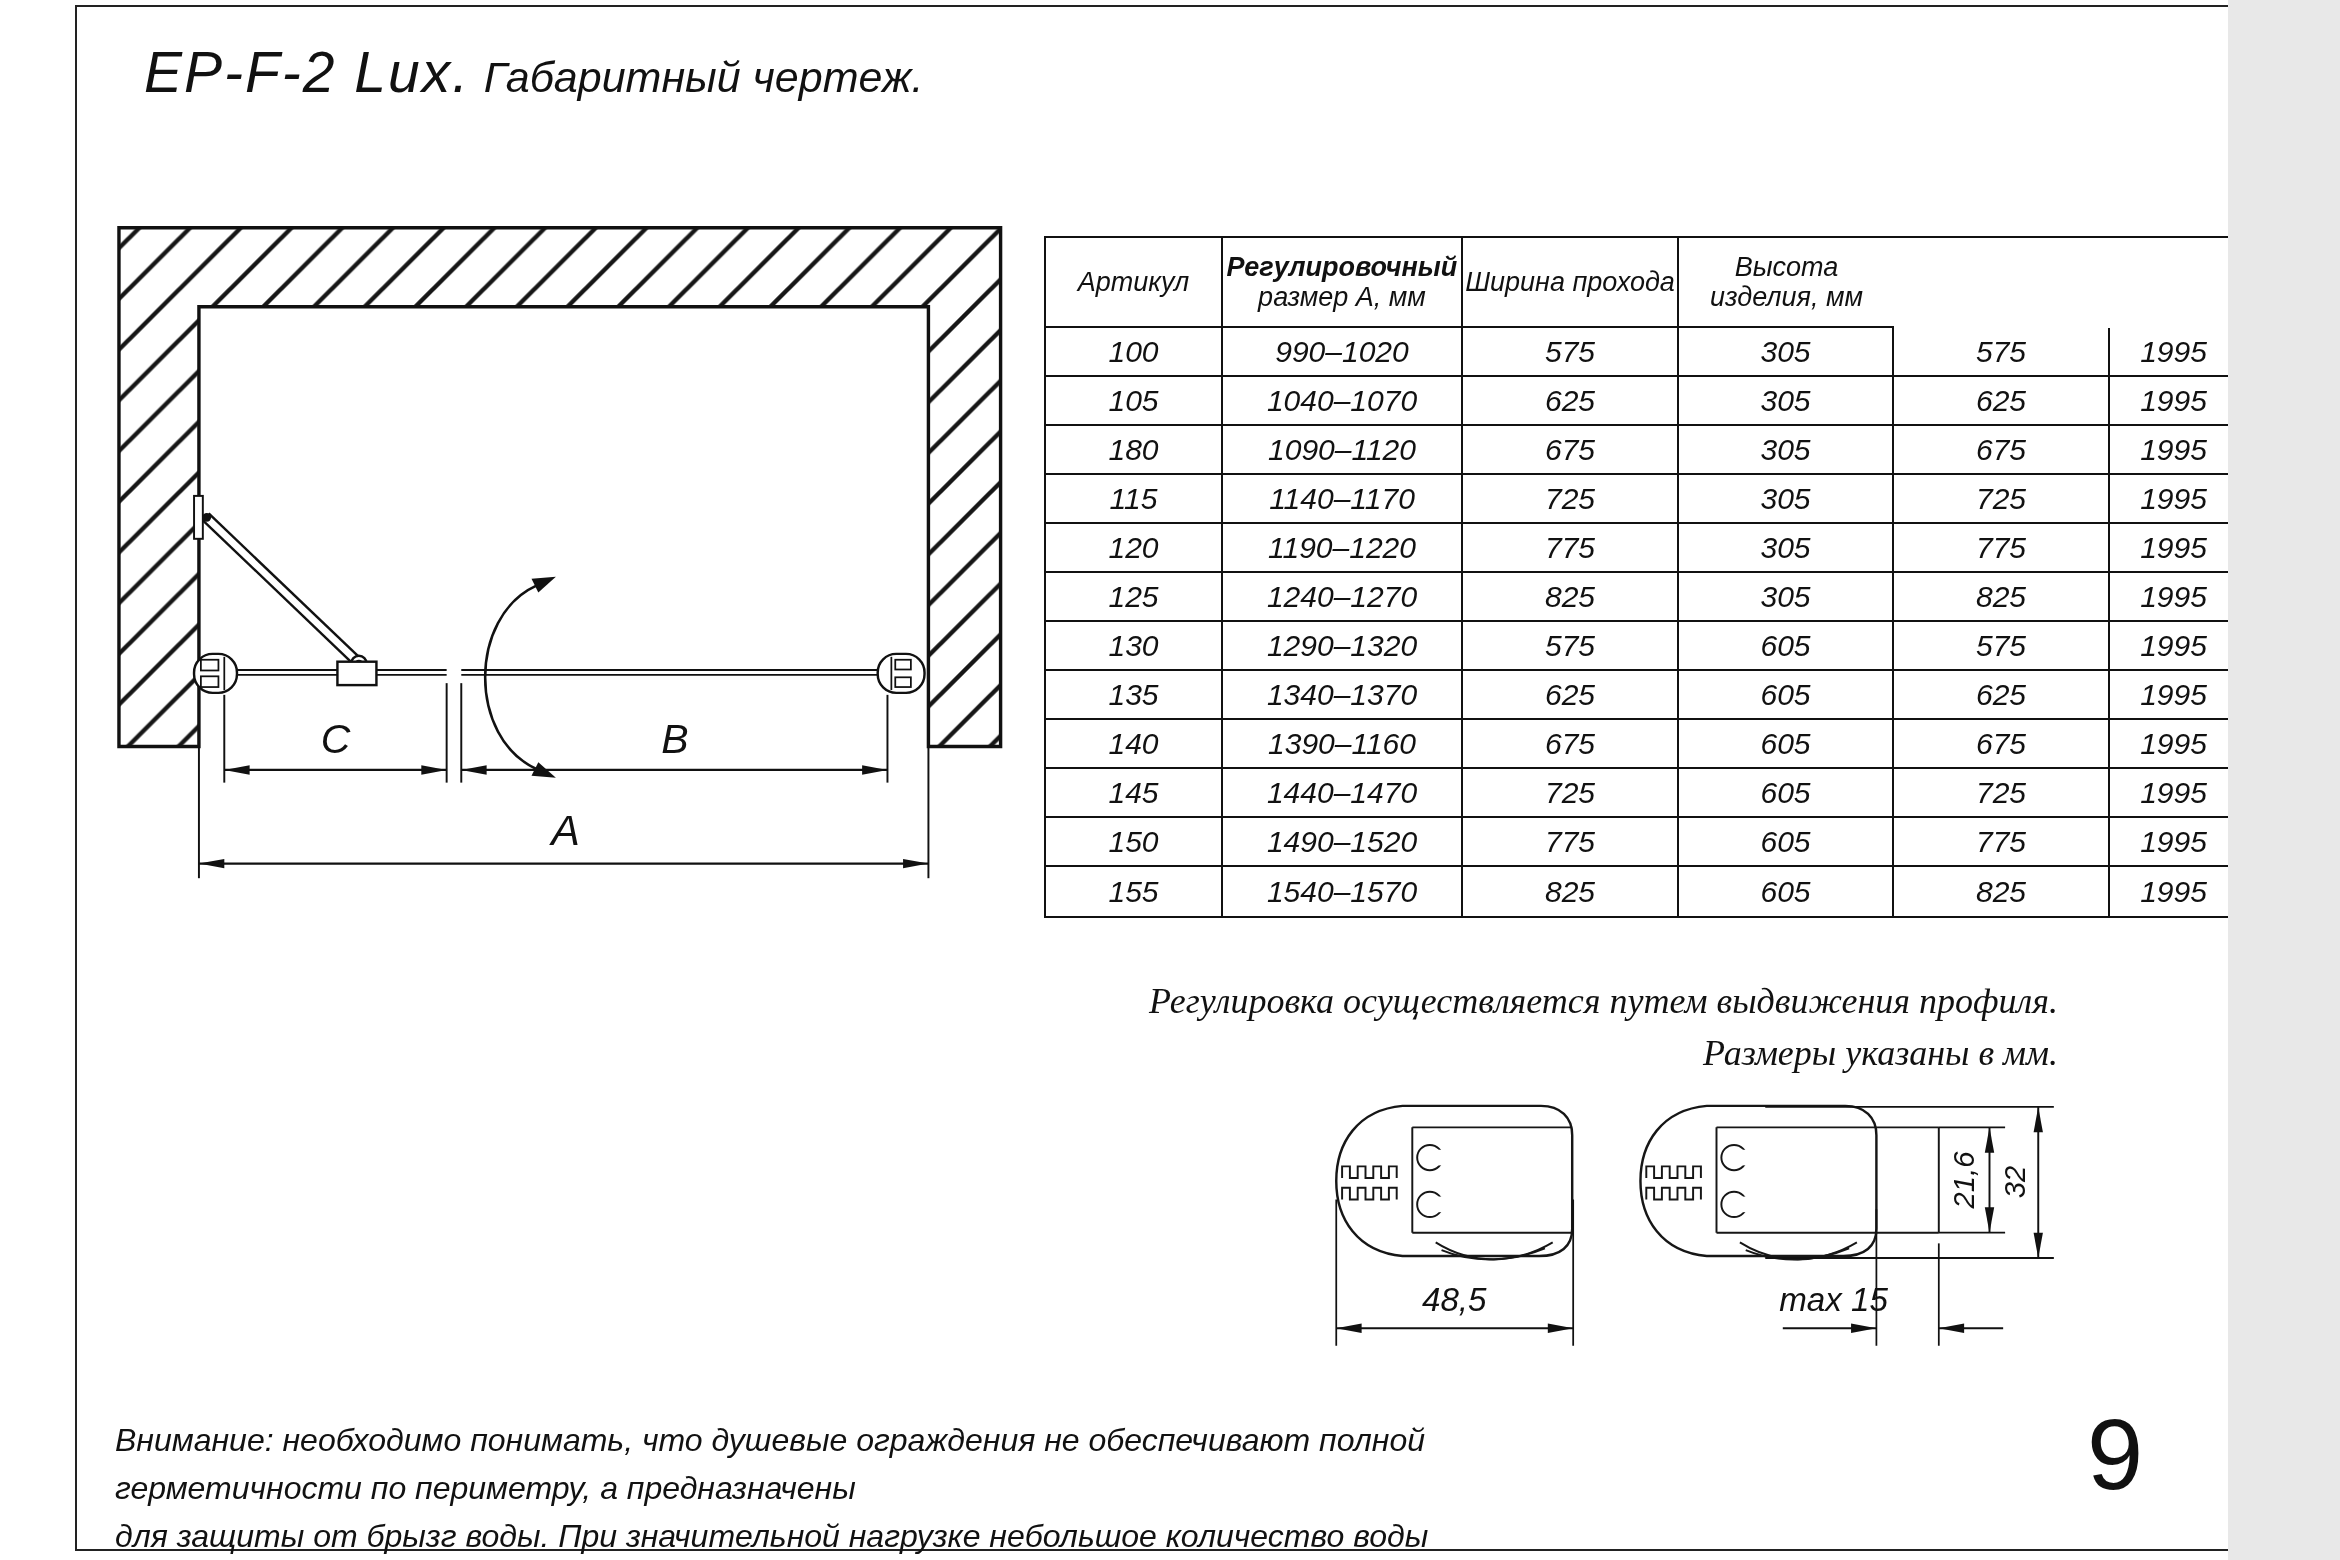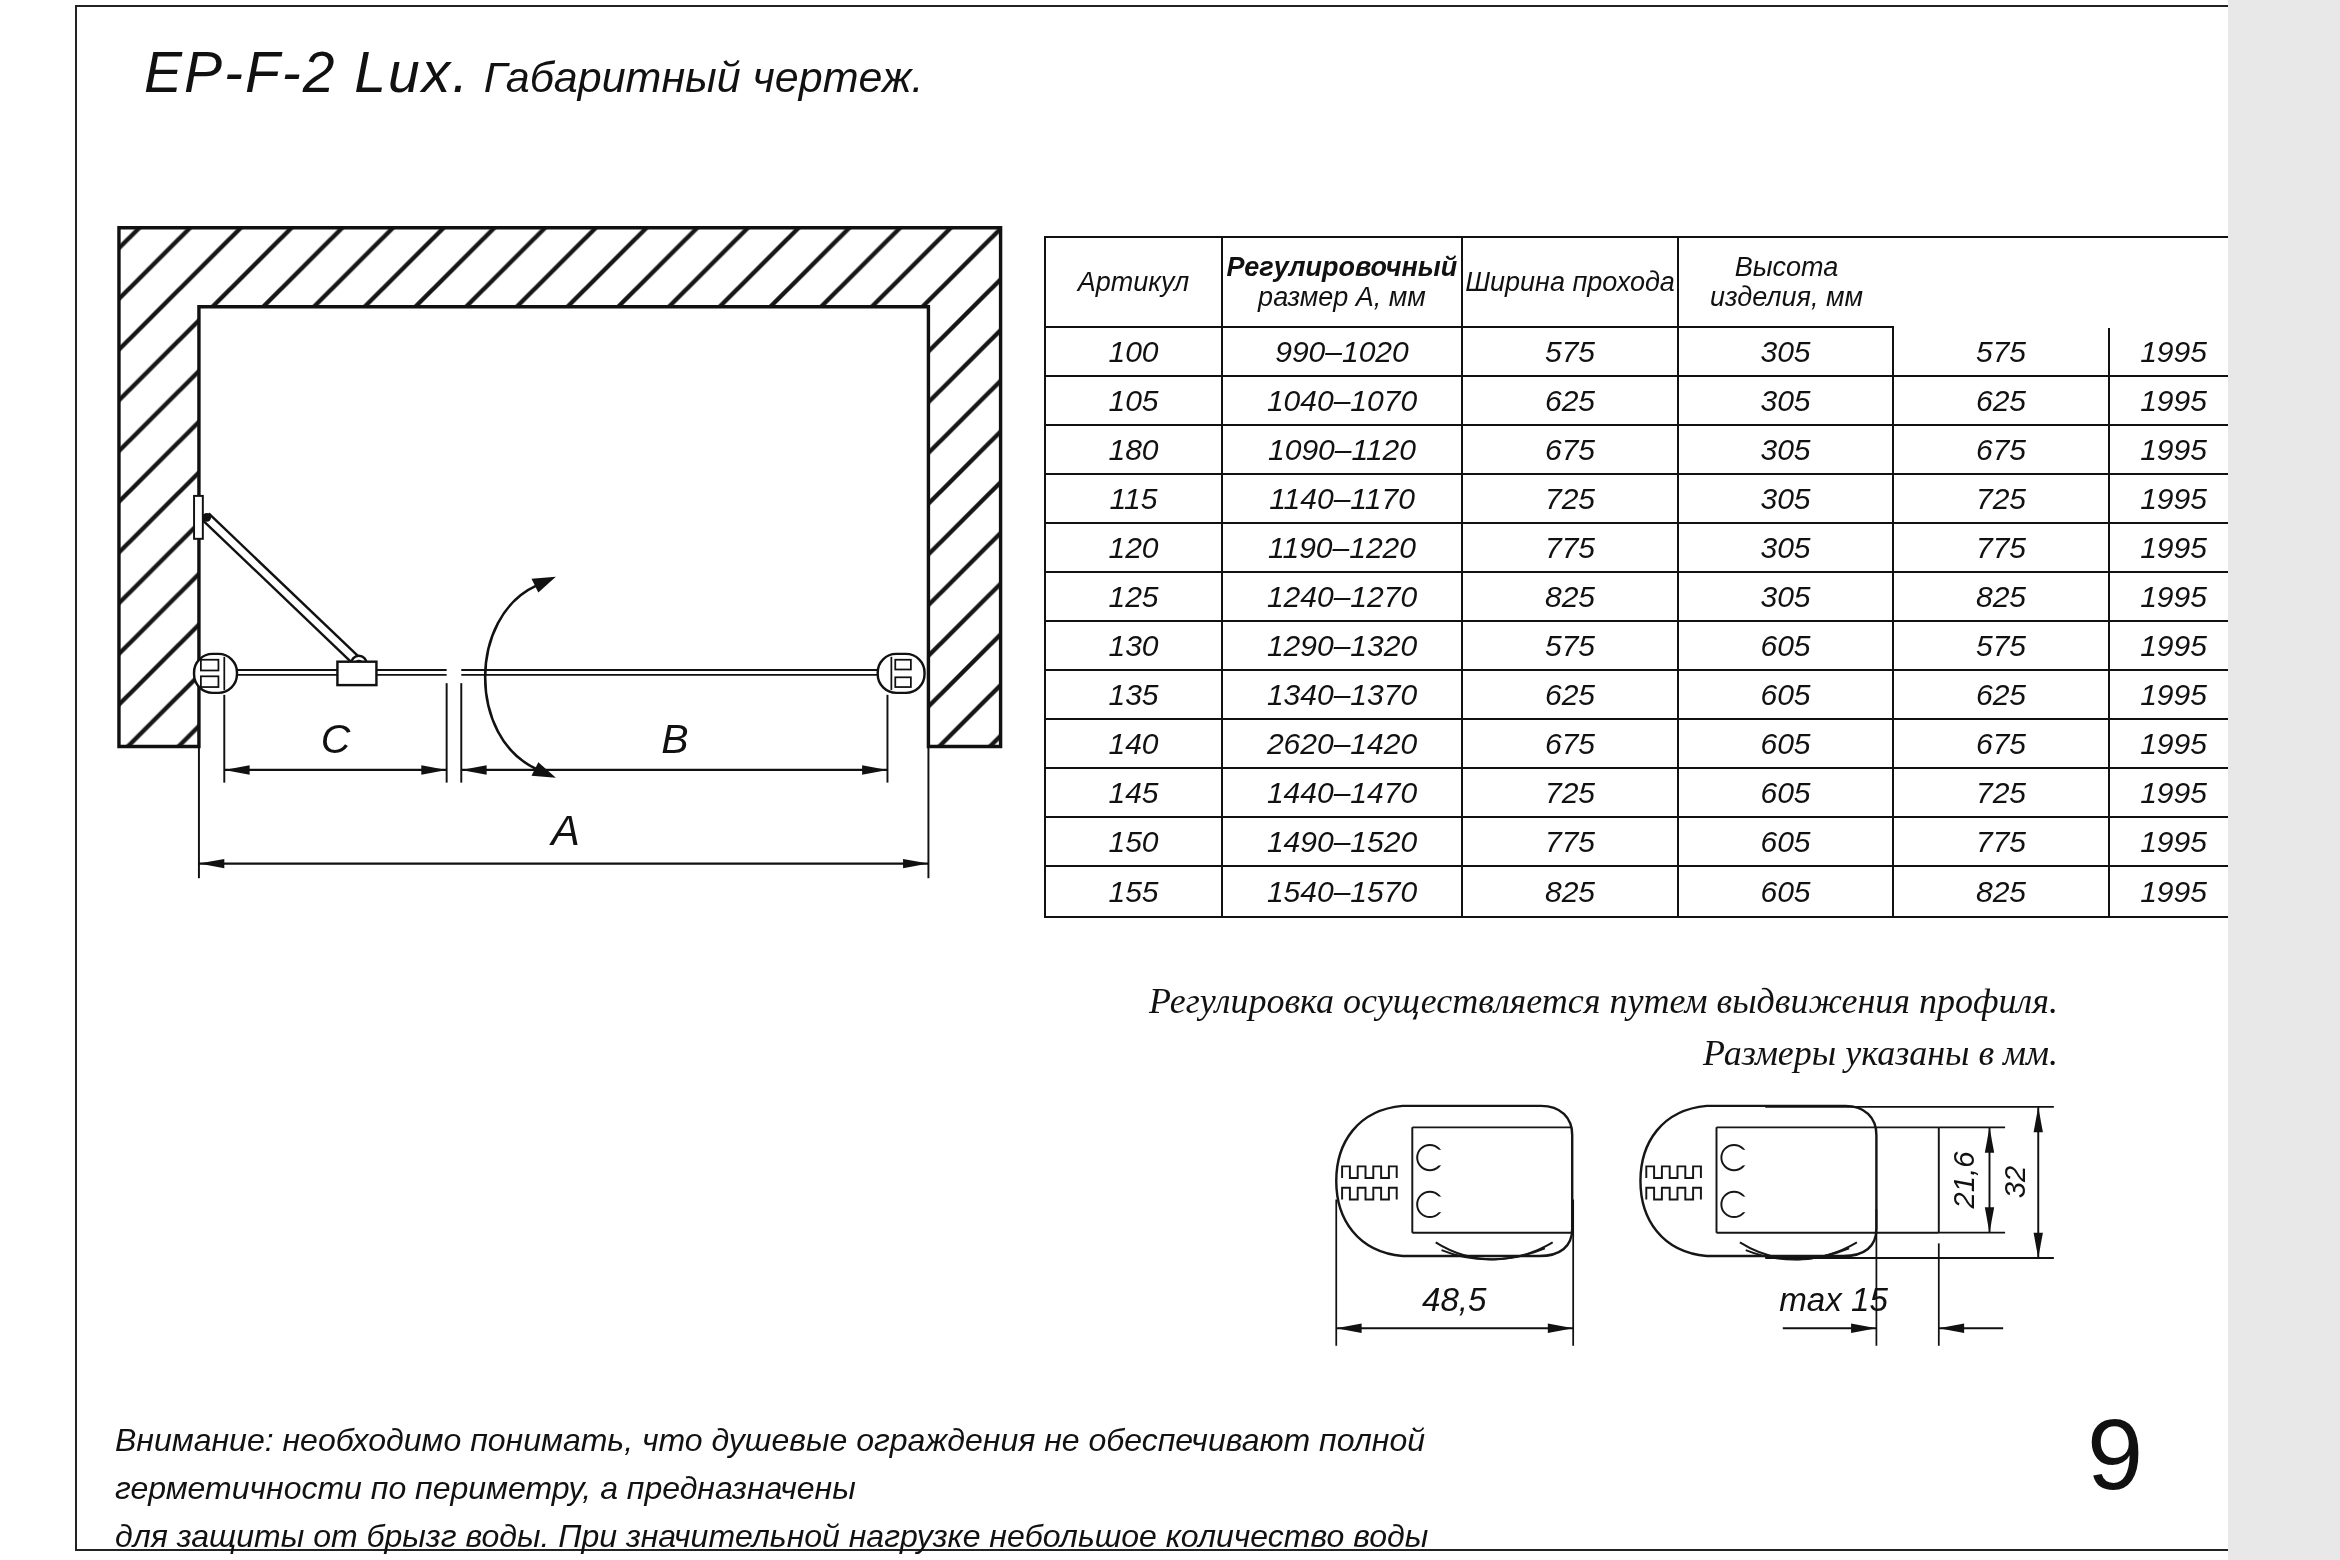--- a/index.html
+++ b/index.html
@@ -259,21 +259,21 @@
         <div class="trow">
           <div class="tcell">135</div>
           <div class="tcell">1340–1370</div>
           <div class="tcell">625</div>
           <div class="tcell">605</div>
           <div class="tcell">625</div>
           <div class="tcell">1995</div>
         </div>
         <div class="trow">
           <div class="tcell">140</div>
-          <div class="tcell">2620–1420</div>
+          <div class="tcell">1390–1160</div>
           <div class="tcell">675</div>
           <div class="tcell">605</div>
           <div class="tcell">675</div>
           <div class="tcell">1995</div>
         </div>
         <div class="trow">
           <div class="tcell">145</div>
           <div class="tcell">1440–1470</div>
           <div class="tcell">725</div>
           <div class="tcell">605</div>

